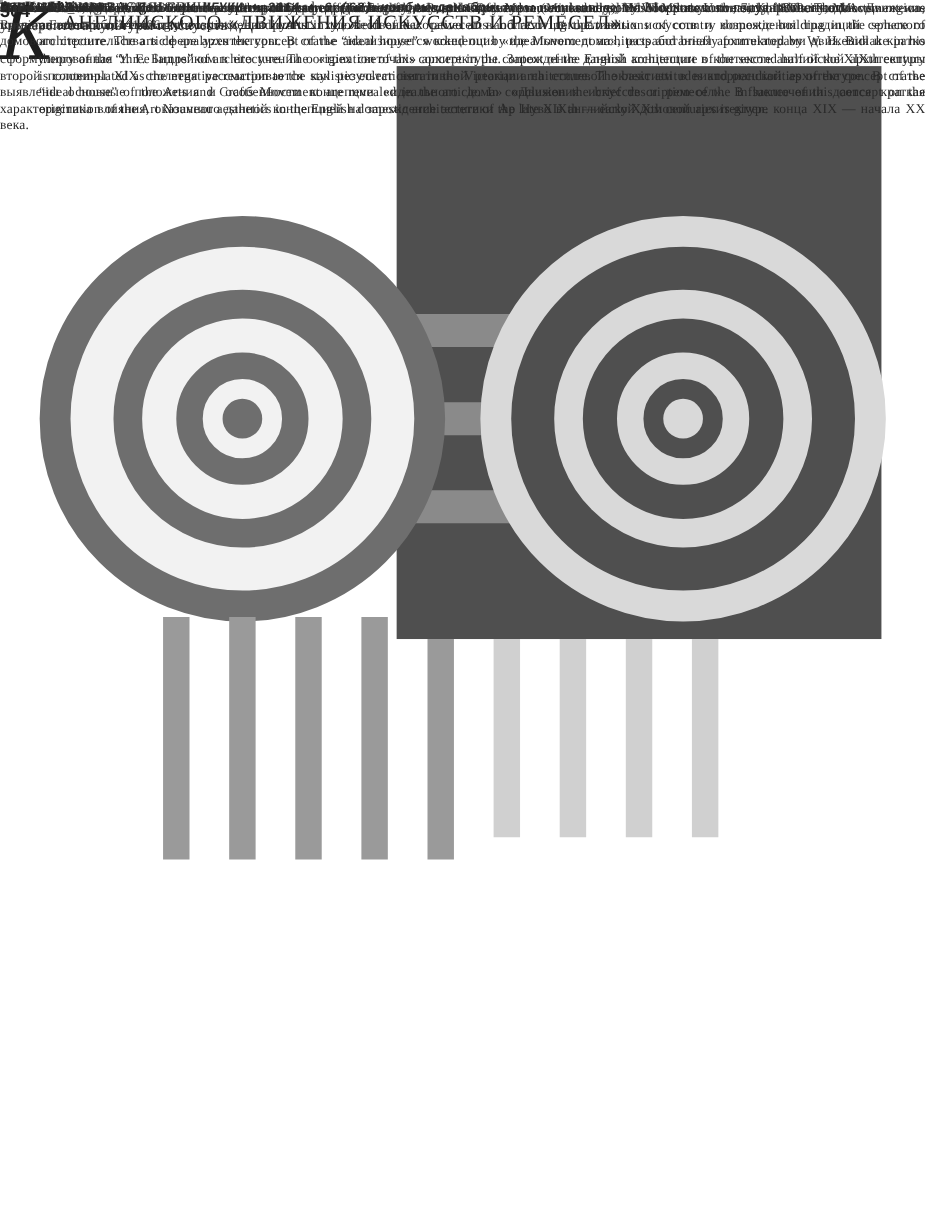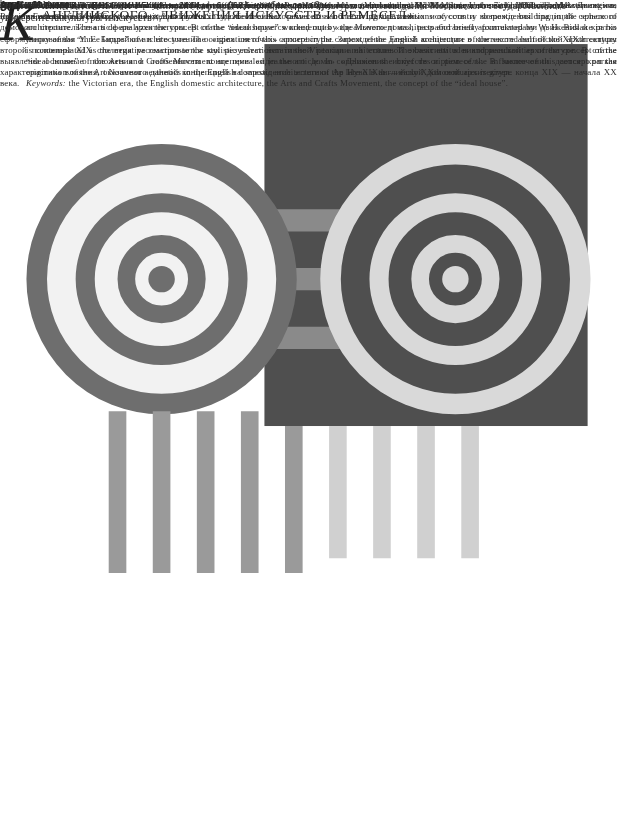--- a/index.html
+++ b/index.html
@@ -143,21 +143,20 @@
 </div>
 
 <div class="abs author-en">A. V. Il’in</div>
 <div class="abs affil-en">Moscow State University of Culture and Arts, Ministry of Culture of the Russian Federation (Minkultury), Bibliotechnaya str., 7, Khimki city, Moscow region, Russian Federation, 141406</div>
 
 <div class="abs title-en">
 </div>
 
 <div class="abs abstract-en">
   <div>The article is devoted to the domestic architecture of the English Arts and Crafts Movement launched by W. Morris in the early 1860s. The Movement was an attempt of reviving the artistic handicrafts in the field of decorative arts and reviving the traditions of country domestic building in the sphere of architecture. The article analyzes the concept of the “ideal house” worked out by the Movement architects and briefly formulated by W. H. Bidlake in his theory of the “three lamps” of architecture. The origination of this concept in the context of the English architecture of the second half of the XIXth century is contemplated as the negative reaction to the stylistic eclecticism in the Victorian architecture. The basic attitudes and peculiarities of the concept of the “ideal house” of the Arts and Crafts Movement are revealed in the article. In conclusion the brief description of the influence of this concept on the origination of the Art Nouveau aesthetics in the English domestic architecture of the late XIXth — early XXth centuries is given.</div>
-  <div><span class="it">Keywords:</span><span> the Victorian era, the English domestic architecture, the Arts and Crafts Movement, the concept of the “ideal house”.</span></div>
 </div>
 
 <div class="abs dotted-rule"></div>
 <div class="abs page-num">304</div>
 <div class="abs bio-ru">ИЛЬИН АКИМ ВАСИЛЬЕВИЧ — аспирант кафедры истории, истории культуры и музееведения Московского государственного университета культуры и искусств</div>
 <div class="abs bio-en">IL’IN AKIM VASIL’EVICH — doctoral student of Department of history, cultural history and museum studies, Moscow State University of Culture and Arts</div>
 <div class="abs email">e-mail: akim_ilin@mail.ru</div>
 <div class="abs copyright">© Ильин А. В., 2014</div>
 
 </body></html>

